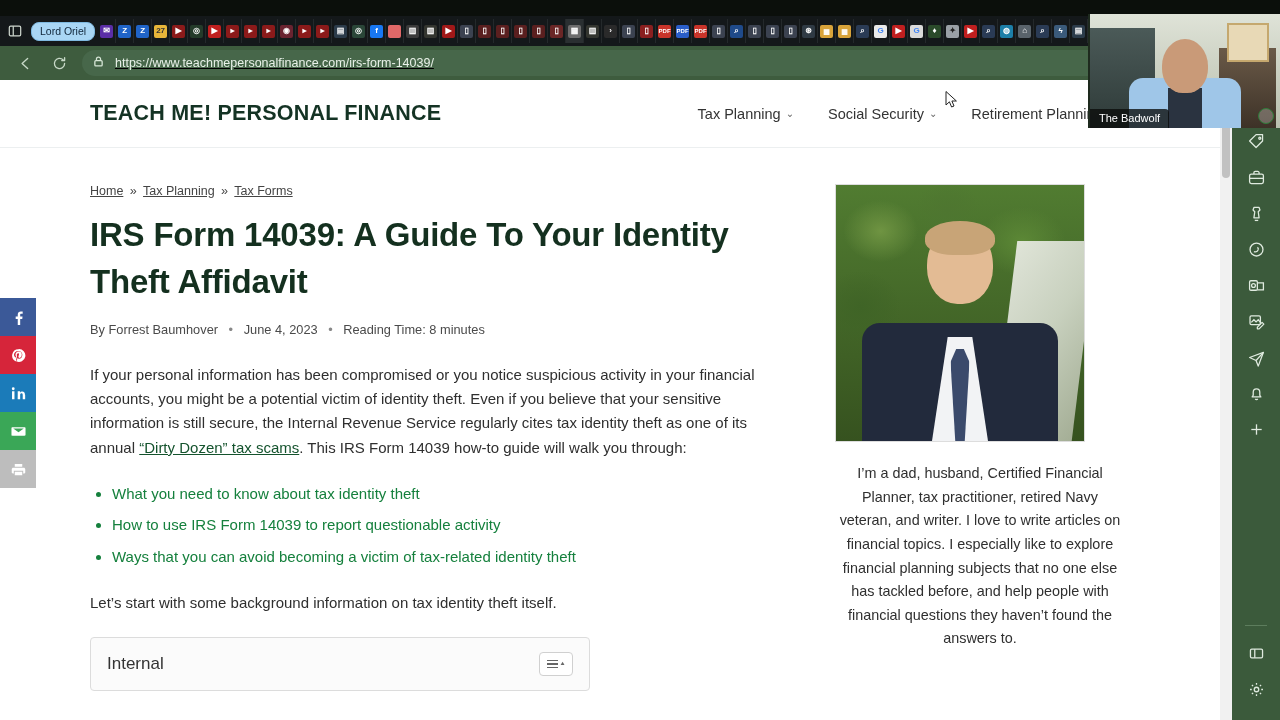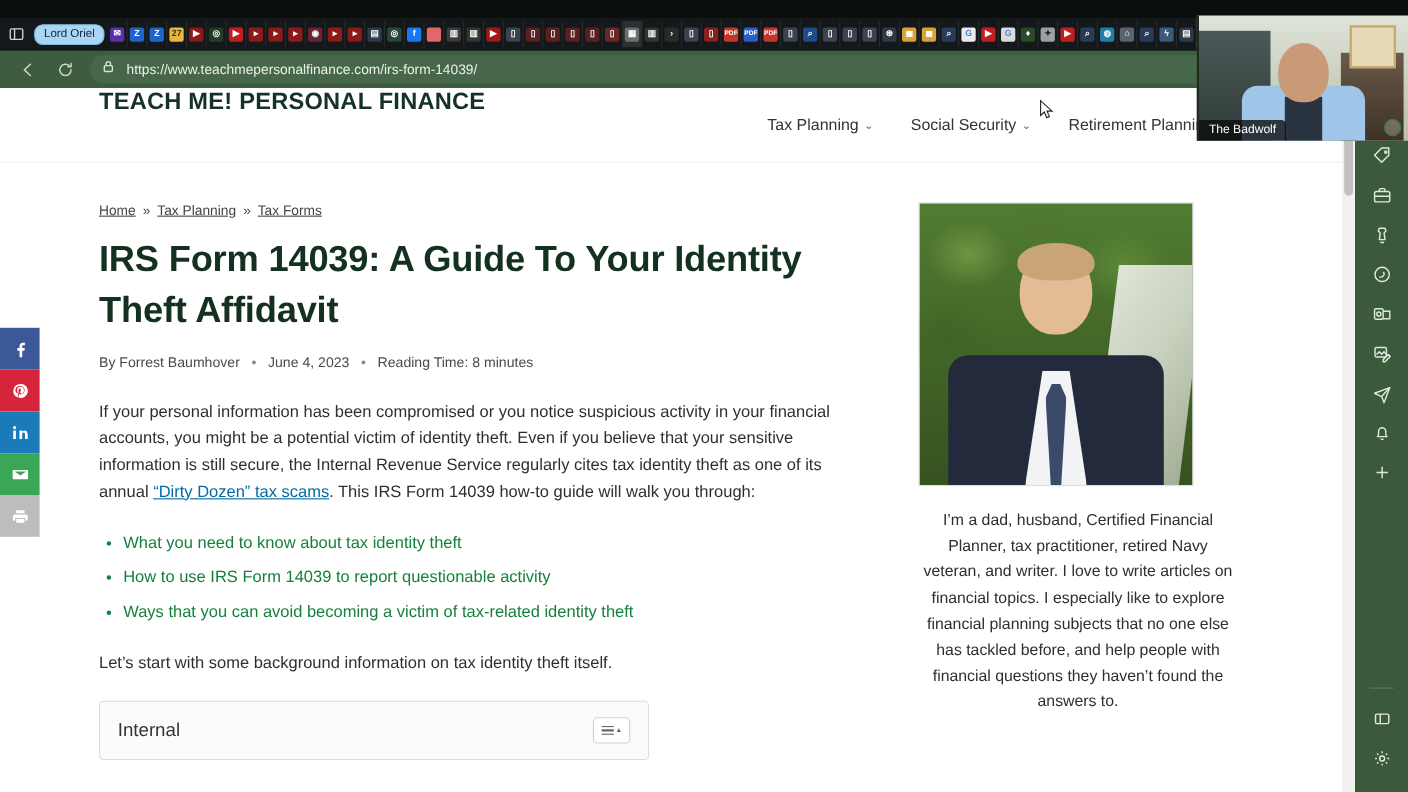--- a/index.html
+++ b/index.html
@@ -43,21 +43,21 @@
     width: 13px; height: 13px; border-radius: 2px;
     display: flex; align-items: center; justify-content: center;
     font-size: 8px; color: #fff; font-weight: bold; line-height: 1;
     overflow: hidden;
   }
   .minitab.active-group { background: #2a2f31; }
 
   .navbar {
     position: absolute; left: 0; top: 46px; width: 1280px; height: 34px;
     background: #3e5c3e;
-    display: flex; align-items: center; padding: 0 8px;
+    display: flex; align-items: center; padding: 0 8px; text-decoration: underline;
   }
   .nav-btn {
     width: 34px; height: 28px; display: flex; align-items: center; justify-content: center;
     border-radius: 4px; flex: 0 0 auto;
   }
   .nav-btn svg { width: 17px; height: 17px; stroke: #c7d8c7; fill: none; stroke-width: 1.6; }
   .urlbar {
     flex: 1 1 auto; height: 26px; background: #47674a; border-radius: 13px;
     display: flex; align-items: center; padding: 0 10px; margin: 0 6px;
     min-width: 0;
@@ -70,21 +70,21 @@
   .url-actions { display: flex; align-items: center; flex: 0 0 auto; }
 
   
   .viewport {
     position: absolute; left: 0; top: 80px; width: 1232px; height: 640px;
     background: #ffffff; overflow: hidden;
   }
 
   
   .site-header {
-    height: 68px; display: flex; 
+    height: 68px; display: flex; align-items: center;
     padding: 0 44px 0 90px; border-bottom: 1px solid #eceff0;
     background: #fff;
   }
   .brand {
     font-size: 21.5px; font-weight: bold; color: #143324; letter-spacing: 0.2px;
     flex: 0 0 auto;
   }
   .mainnav { margin-left: auto; display: flex; align-items: center; gap: 34px; }
   .mainnav a {
     font-size: 14.5px; color: #333; text-decoration: none; display: flex; align-items: center; gap: 5px;
@@ -103,21 +103,21 @@
   h1.title {
     font-size: 33px; line-height: 1.42; font-weight: bold; color: #14301f;
     letter-spacing: -0.2px; margin-bottom: 16px;
   }
   .byline { font-size: 12.8px; color: #4a4a4a; margin-bottom: 26px; }
   .byline .dot { margin: 0 7px; color: #888; }
 
   p.body {
     font-size: 15px; line-height: 1.62; color: #2f2f2f; margin-bottom: 22px;
   }
-  p.body a { color: #0369a1; text-decoration: underline; }
+  p.body a { color: #14532d; text-decoration: underline; }
   ul.bullets { margin: 0 0 22px 22px; }
   ul.bullets li { font-size: 15px; line-height: 1.62; color: #15803d; margin-bottom: 7px; }
 
   .contents-box {
     margin-top: 8px; width: 500px; border: 1px solid #dcdcdc; border-radius: 4px;
     background: #fbfbfb; padding: 14px 16px; display: flex; align-items: center;
   }
   .contents-box .ct-title { font-size: 17px; color: #333; }
   .contents-box .ct-toggle {
     margin-left: auto; width: 34px; height: 24px; border: 1px solid #d0d0d0;

